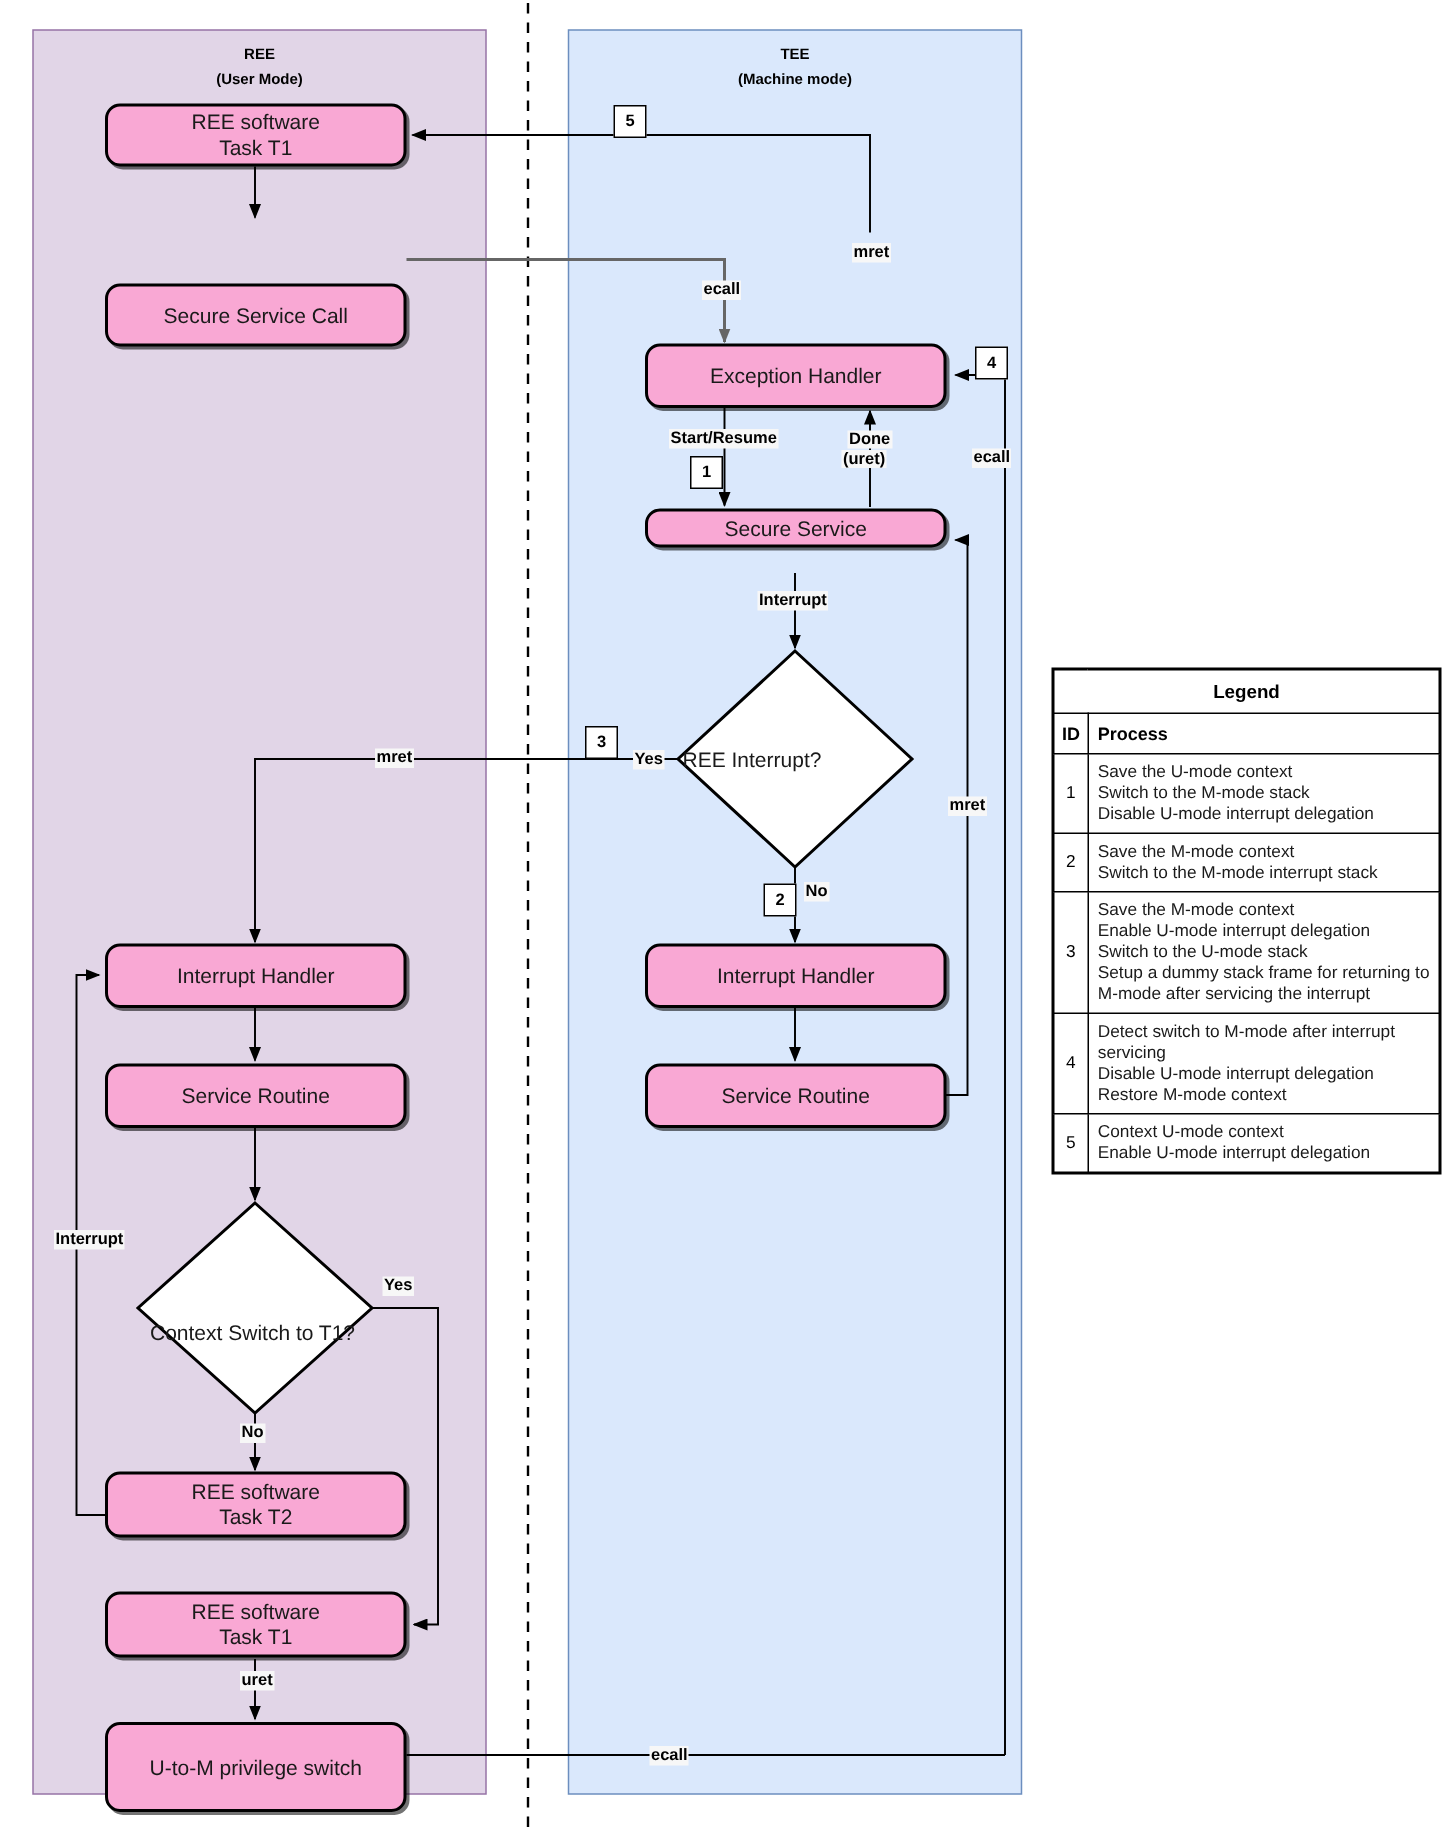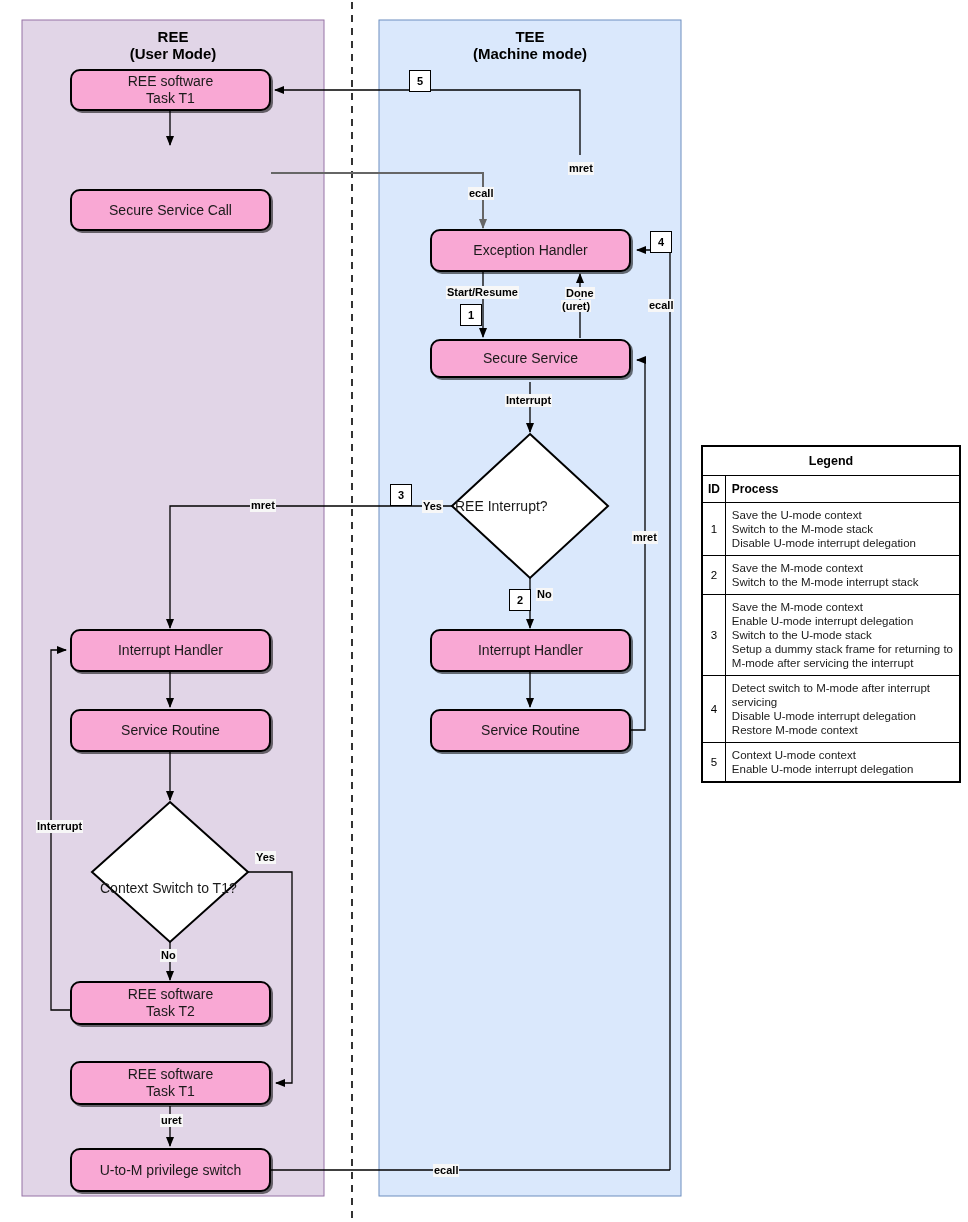--- a/index.html
+++ b/index.html
@@ -1,21 +1,21 @@
 <!DOCTYPE html>
 <html><head>
 <meta charset="utf-8">
 <title>REE/TEE Flowchart</title>
 <style>
   html,body{margin:0;padding:0;background:#ffffff;}
   body{font-family:"Liberation Sans","DejaVu Sans",sans-serif;}
   #canvas{position:relative;width:968px;height:1222px;overflow:hidden;background:#fff;}
   svg.layer{position:absolute;left:0;top:0;width:968px;height:1222px;}
 
-  .lane-title{position:absolute;text-align:center;font-weight:bold;font-size:15px;color:#000;line-height:17px;}
+  .lane-title{position:absolute;text-align:center;font-weight:bold;font-size:10px;color:#000;line-height:17px;}
 
   .node{position:absolute;background:#f9a8d4;border:2px solid #000;border-radius:10px;
         box-sizing:border-box;display:flex;align-items:center;justify-content:center;
         text-align:center;font-size:14px;color:#1a1a1a;line-height:17px;
         box-shadow:2px 2px 0 rgba(0,0,0,0.55);}
   .node span{display:block;}
 
   .diamond-label{position:absolute;display:flex;align-items:center;
         text-align:center;font-size:14px;color:#1a1a1a;line-height:17px;pointer-events:none;}
 
@@ -116,21 +116,21 @@
   </div>
 
   <div class="node" style="left:70px;top:152px;width:201px;height:42px;margin-top:37px;">
     <span>Secure Service Call</span>
   </div>
 
   <div class="node" style="left:430px;top:229px;width:201px;height:43px;">
     <span>Exception Handler</span>
   </div>
 
-  <div class="node" style="left:430px;top:339px;width:201px;height:39px;">
+  <div class="node" style="left:430px;top:339px;width:201px;height:26px;">
     <span>Secure Service</span>
   </div>
 
   <div class="diamond-label" style="left:455px;top:490px;width:150px;height:32px;">
     <span>REE Interrupt?</span>
   </div>
 
   <div class="node" style="left:430px;top:629px;width:201px;height:43px;">
     <span>Interrupt Handler</span>
   </div>
@@ -161,21 +161,21 @@
     </div>
   </div>
 
   <div class="node" style="left:70px;top:1061px;width:201px;height:44px;">
     <div>
       <span>REE software</span>
       <span>Task T1</span>
     </div>
   </div>
 
-  <div class="node" style="left:70px;top:1148px;width:201px;height:44px;">
+  <div class="node" style="left:70px;top:1148px;width:201px;height:60px;">
     <span>U-to-M privilege switch</span>
   </div>
 
   <div class="edge-label" style="left:468px;top:187px;">ecall</div>
   <div class="edge-label" style="left:568px;top:162px;">mret</div>
   <div class="edge-label" style="left:446px;top:286px;">Start/Resume</div>
   <div class="edge-label lbl2" style="left:565px;top:287px;">Done</div>
   <div class="edge-label lbl2" style="left:561px;top:300px;">(uret)</div>
   <div class="edge-label" style="left:648px;top:299px;">ecall</div>
   <div class="edge-label" style="left:505px;top:394px;">Interrupt</div>

